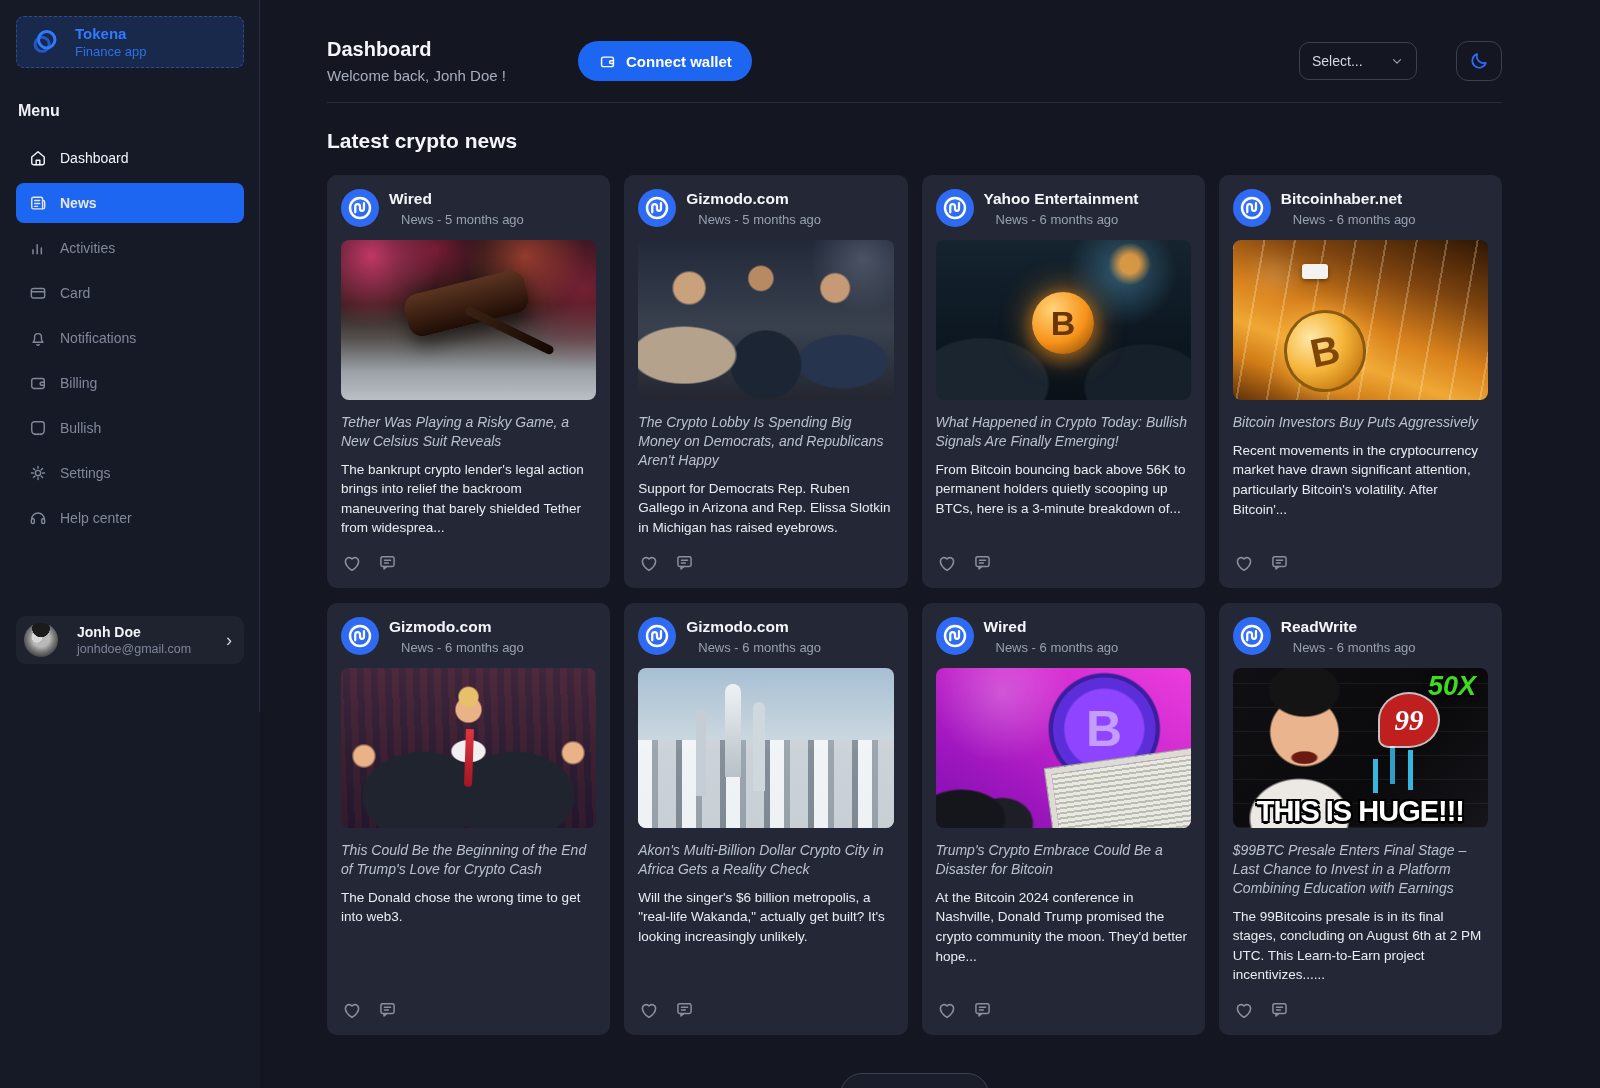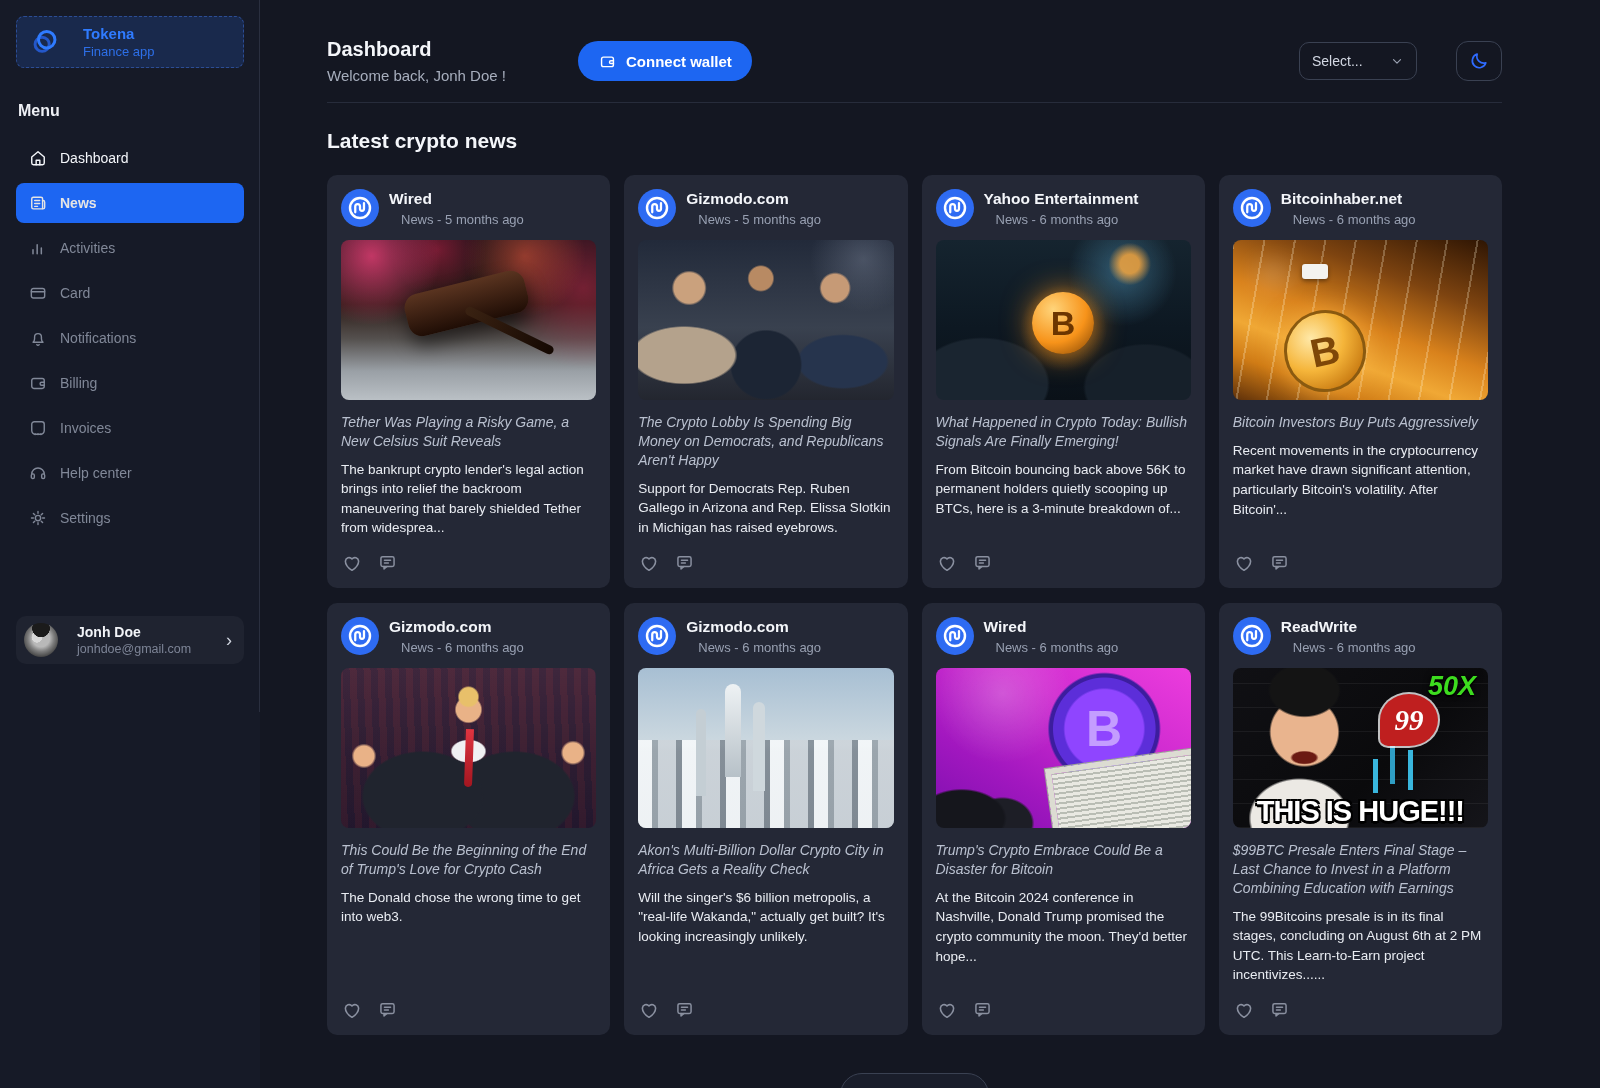--- a/index.html
+++ b/index.html
@@ -20,21 +20,21 @@
   }
   .sidebar::after{
     content:""; position:absolute; right:0; top:0; width:1px; height:712px;
     background:#2a2f3f;
   }
   .logo-card {
     background:#19294c;
     border:1px dashed #2c4d95;
     border-radius:8px;
     height:52px;
-    display:flex; align-items:center; gap:22px;
+    display:flex; align-items:center; gap:14px;
     padding:6px 12px;
     margin-bottom:34px;
     cursor:pointer;
   }
   .logo-name { color:#2f7bff; font-weight:700; font-size:15px; line-height:1.25; }
   .logo-tag  { color:#2d6fe8; font-size:13px; }
   .menu-label { font-size:16px; font-weight:700; color:#eef0f5; margin:4px 0 18px 2px; }
   .nav-item {
     display:flex; align-items:center; gap:12px;
     height:40px; padding:0 12px; border-radius:8px;
@@ -309,42 +309,42 @@
     <span class="nav-label">Billing</span>
   </div>
 
   <div class="nav-item">
     <span class="nav-ic">
       <svg width="20" height="20" viewBox="0 0 24 24" fill="none" stroke="currentColor" stroke-width="1.7" stroke-linecap="round" stroke-linejoin="round">
           <path d="M4.5 15V7.5a3 3 0 0 1 3-3h9a3 3 0 0 1 3 3V15a4.5 4.5 0 0 1-4.5 4.5h-6A4.5 4.5 0 0 1 4.5 15Z"></path>
           <path d="M8.5 19.5h.01M12 19.5h.01M15.5 19.5h.01" stroke-width="2.2"></path>
         </svg>
     </span>
-    <span class="nav-label">Invoices</span>
+    <span class="nav-label">Bullish</span>
+  </div>
+
+  <div class="nav-item">
+    <span class="nav-ic">
+      <svg width="20" height="20" viewBox="0 0 24 24" fill="none" stroke="currentColor" stroke-width="1.7" stroke-linecap="round">
+          <circle cx="12" cy="12" r="3.2"></circle>
+          <path d="M12 4.2v2.2M12 17.6v2.2M4.2 12h2.2M17.6 12h2.2M6.5 6.5l1.6 1.6M15.9 15.9l1.6 1.6M17.5 6.5l-1.6 1.6M8.1 15.9l-1.6 1.6"></path>
+        </svg>
+    </span>
+    <span class="nav-label">Settings</span>
   </div>
 
   <div class="nav-item">
     <span class="nav-ic">
       <svg width="20" height="20" viewBox="0 0 24 24" fill="none" stroke="currentColor" stroke-width="1.7" stroke-linecap="round" stroke-linejoin="round">
           <path d="M4.5 13.5a7.5 7.5 0 0 1 15 0"></path>
           <rect x="4" y="13" width="3.6" height="5.6" rx="1.6"></rect>
           <rect x="16.4" y="13" width="3.6" height="5.6" rx="1.6"></rect>
         </svg>
     </span>
     <span class="nav-label">Help center</span>
-  </div>
-
-  <div class="nav-item">
-    <span class="nav-ic">
-      <svg width="20" height="20" viewBox="0 0 24 24" fill="none" stroke="currentColor" stroke-width="1.7" stroke-linecap="round">
-          <circle cx="12" cy="12" r="3.2"></circle>
-          <path d="M12 4.2v2.2M12 17.6v2.2M4.2 12h2.2M17.6 12h2.2M6.5 6.5l1.6 1.6M15.9 15.9l1.6 1.6M17.5 6.5l-1.6 1.6M8.1 15.9l-1.6 1.6"></path>
-        </svg>
-    </span>
-    <span class="nav-label">Settings</span>
   </div>
 
   <div class="user-card">
     <span class="user-avatar"></span>
     <span>
       <div class="user-name">Jonh Doe</div>
       <div class="user-email">jonhdoe@gmail.com</div>
     </span>
     <span class="user-chevron">›</span>
   </div>

